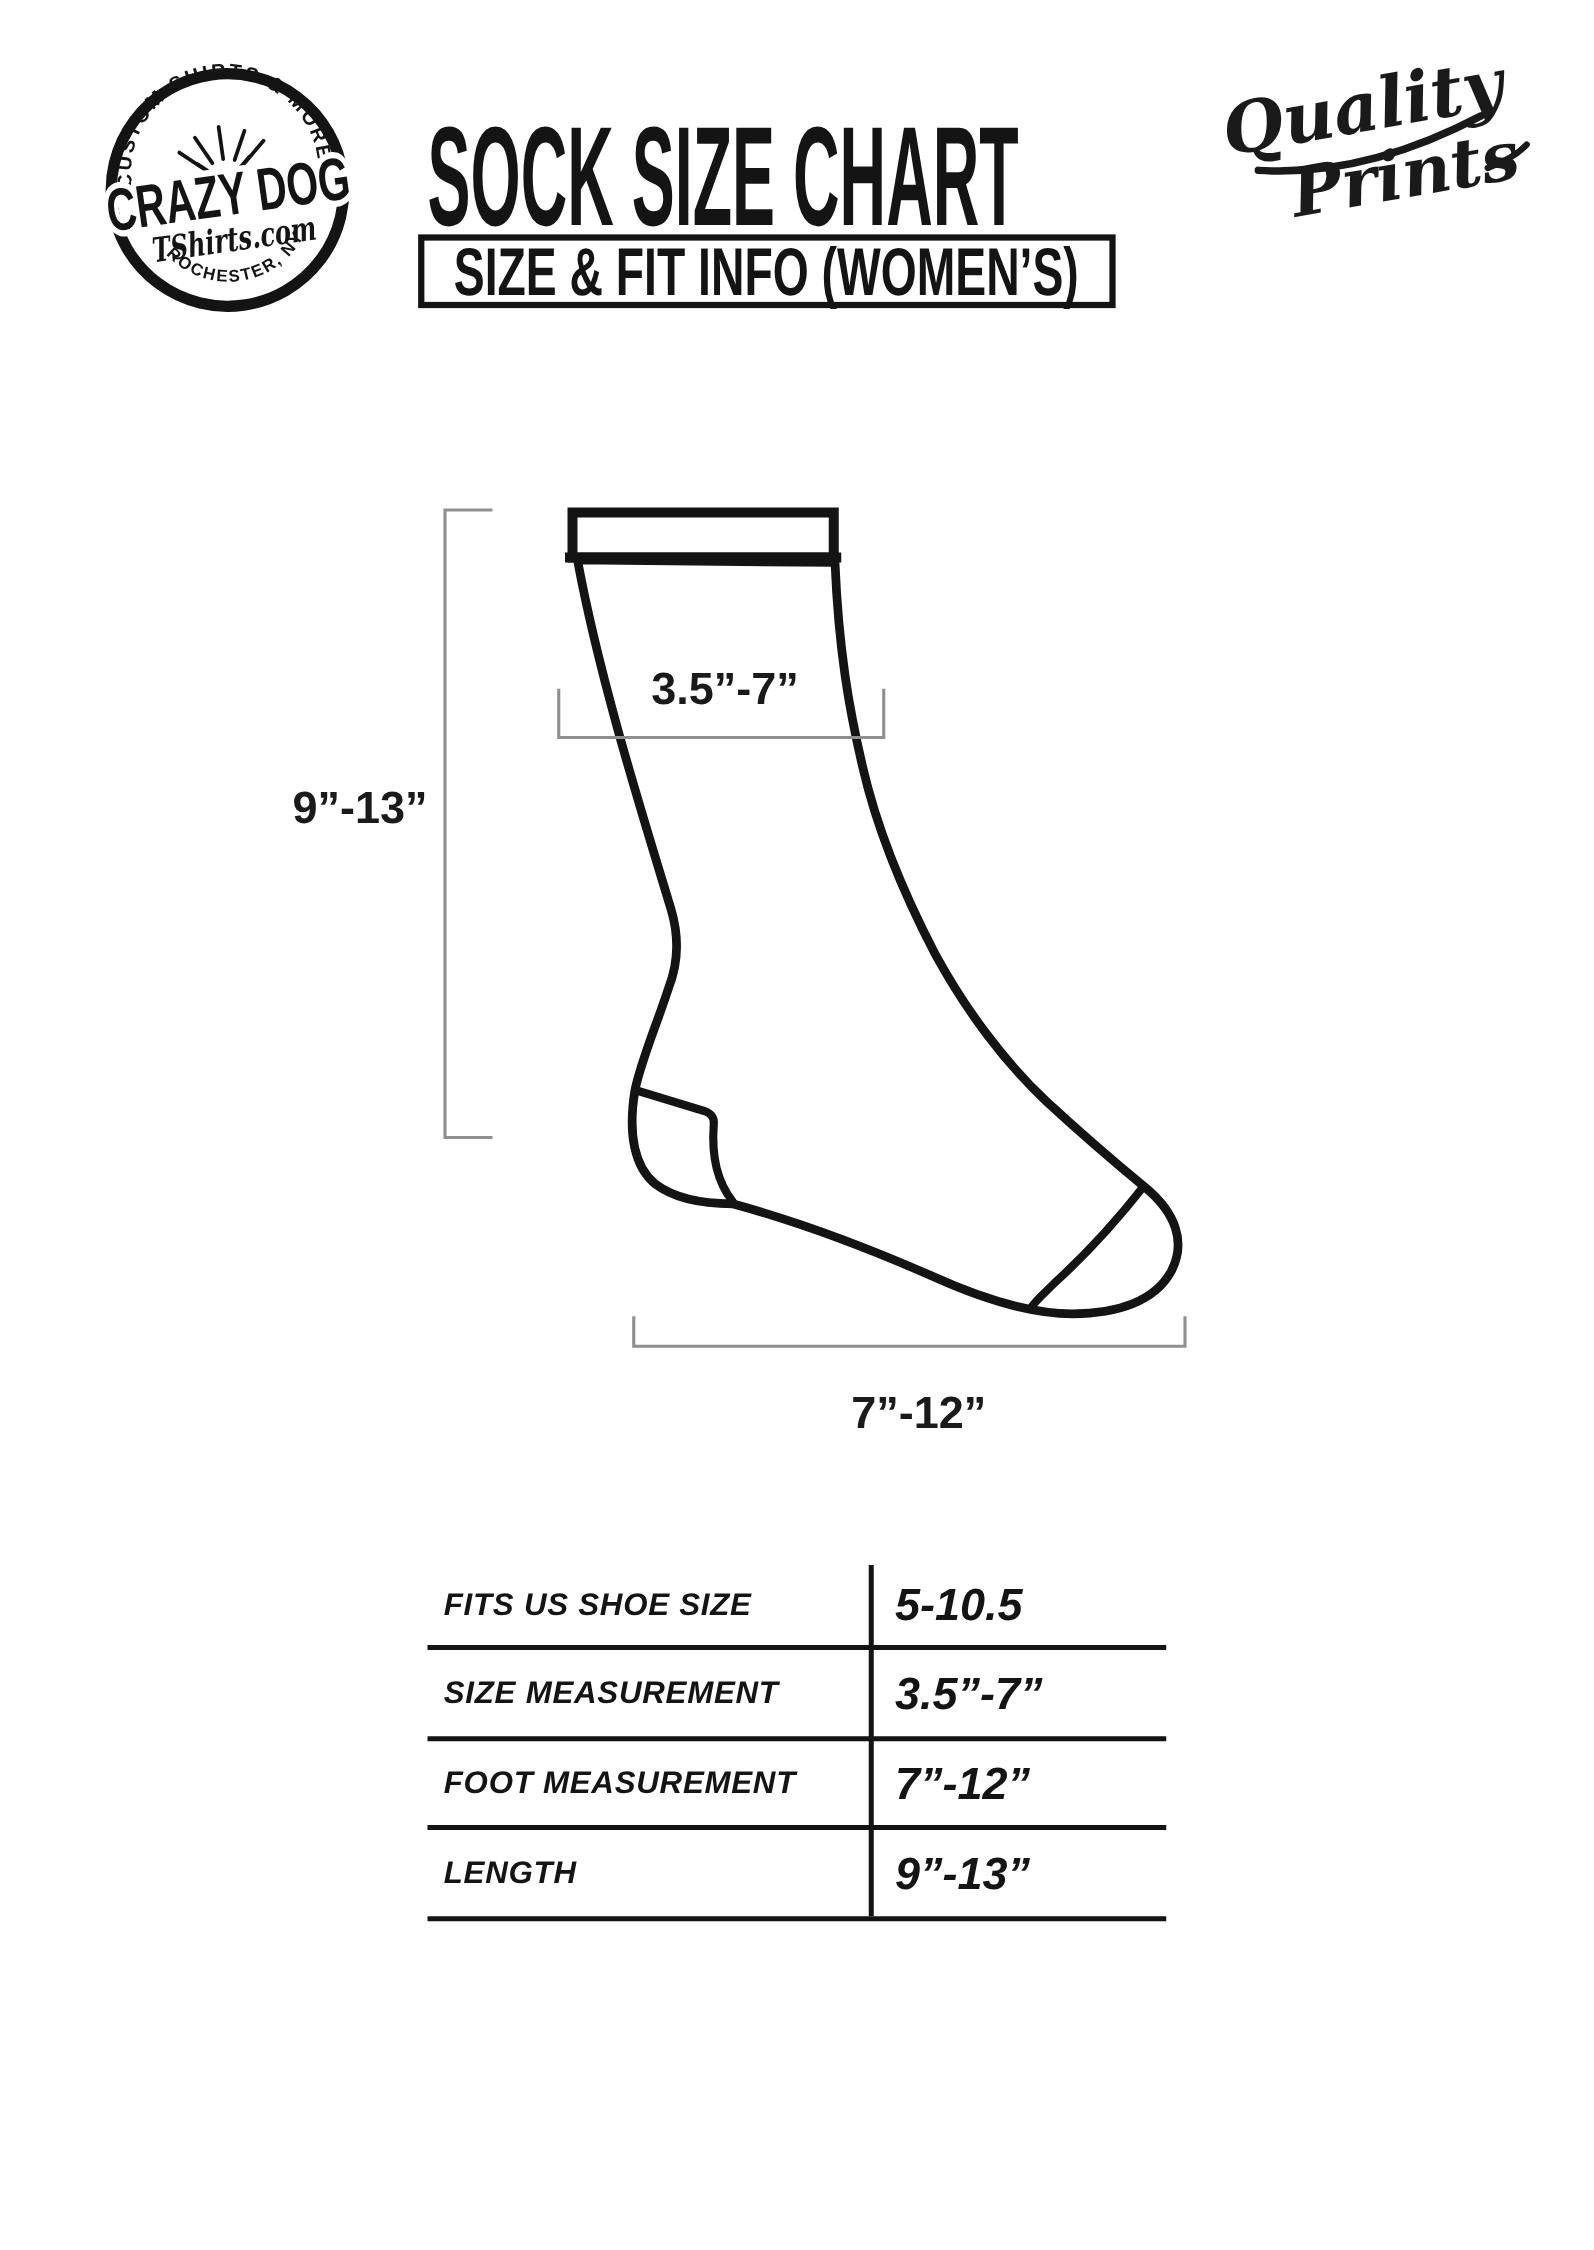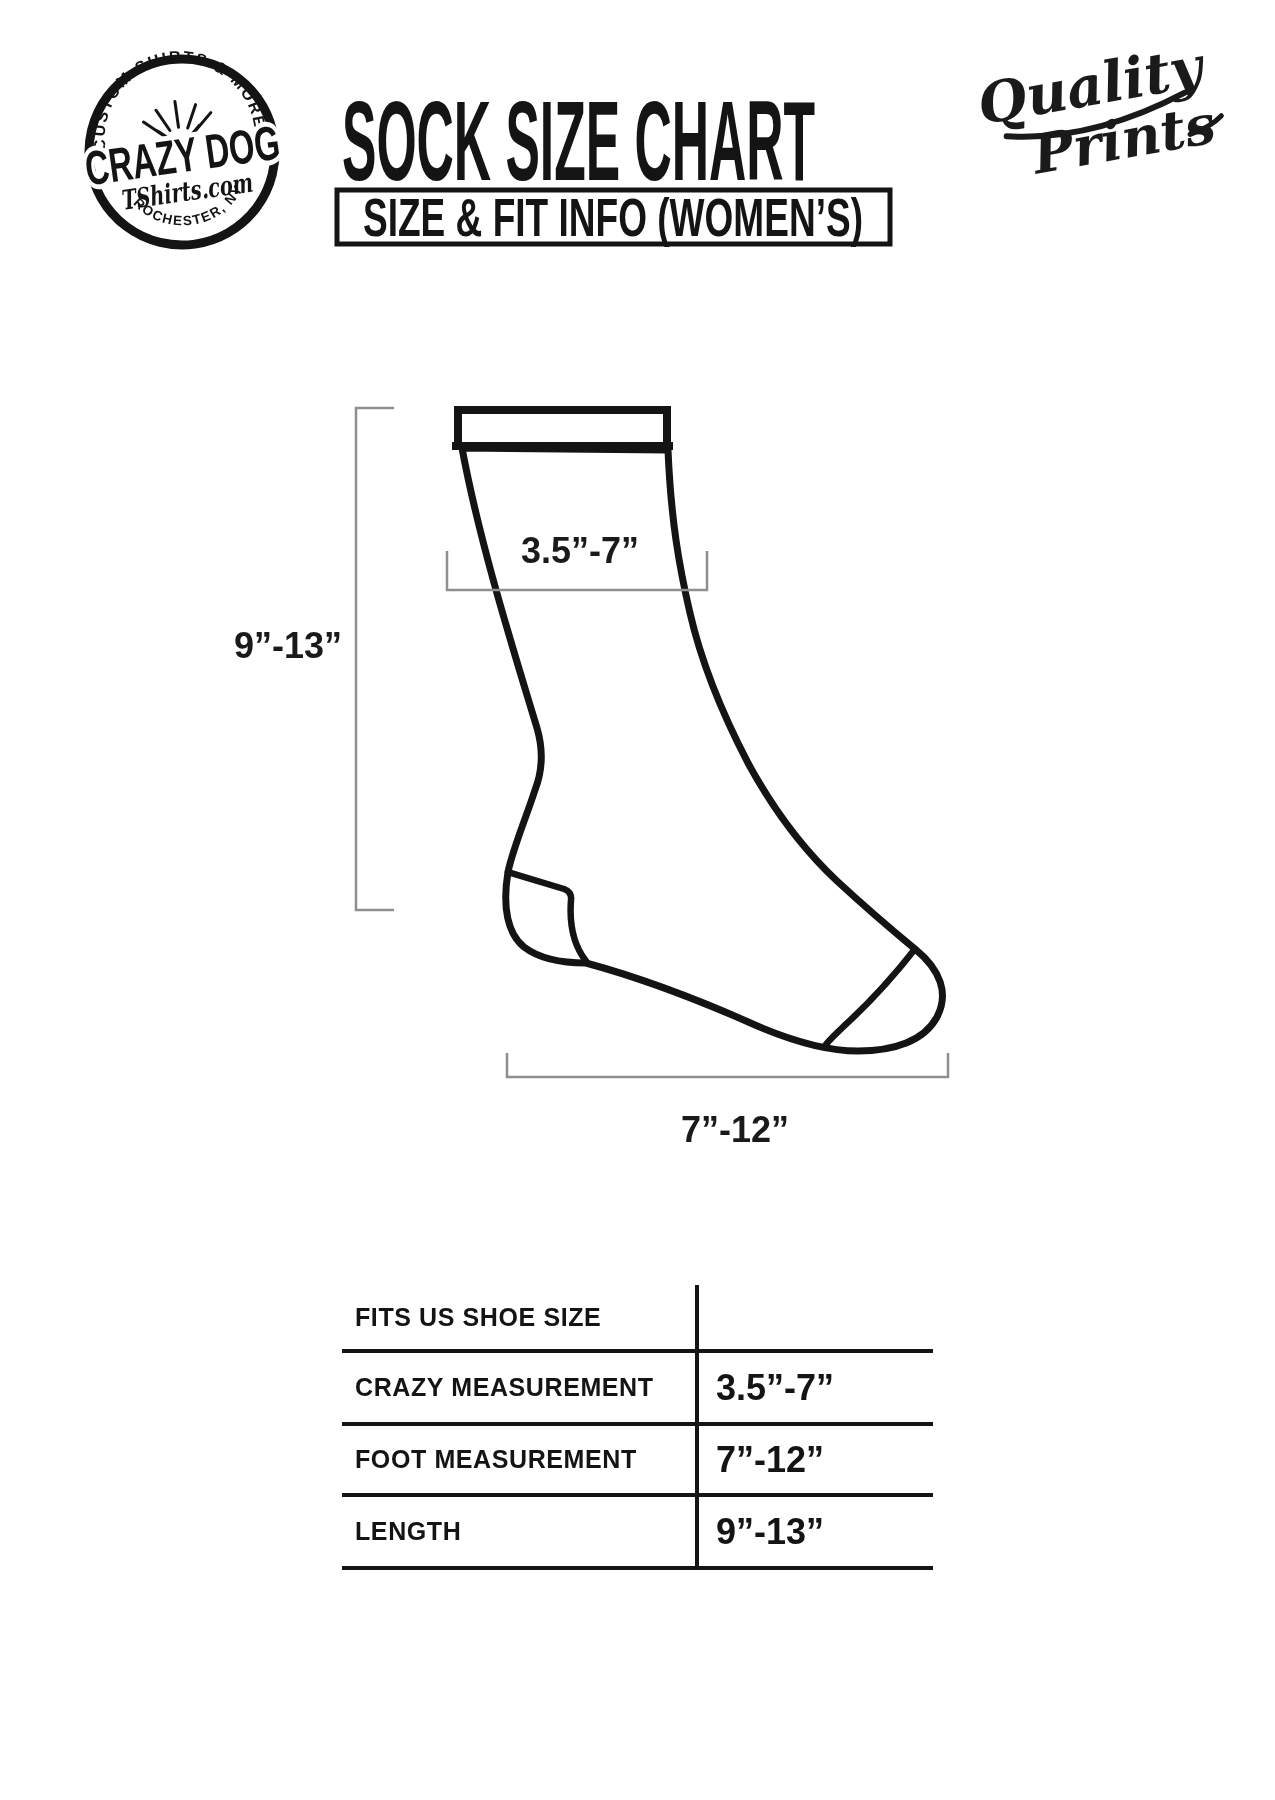--- a/index.html
+++ b/index.html
@@ -3,22 +3,22 @@
 <meta charset="utf-8">
 <style>
   html,body{margin:0;padding:0;background:#ffffff;}
   .page{position:relative;width:1275px;height:1800px;background:#ffffff;overflow:hidden;
         font-family:"Liberation Sans", sans-serif;color:#141414;}
   svg{position:absolute;overflow:visible;}
   .abs{position:absolute;}
   .measure-label{position:absolute;transform:translate(-50%,-50%);
         font-size:36px;font-weight:700;letter-spacing:0px;color:#1a1a1a;white-space:nowrap;}
   
-  .size-table{position:absolute;left:342px;top:1285px;width:591px;height:281px;
-        border-bottom:4px solid #141414;}
+  .size-table{position:absolute;left:342px;top:1252px;width:591px;height:281px;
+        border-bottom:4px solid #141414;font-style:italic;}
   .t-row{display:flex;align-items:center;box-sizing:border-box;}
   .t-row.bordered{border-top:4px solid #141414;}
   .r1{height:64px;} .r2{height:73px;} .r3{height:71px;align-items:center;} .r4{height:73px;justify-content:center;}
   .t-label{flex:0 0 357px;padding-left:13px;font-size:25px;font-weight:700;
         letter-spacing:0.6px;box-sizing:border-box;white-space:nowrap;}
   .t-value{flex:1;padding-left:17px;font-size:36px;font-weight:700;white-space:nowrap;}
   .t-divider{position:absolute;left:353px;top:0;bottom:0;width:4px;background:#141414;}
 </style>
 </head>
 <body>
@@ -96,23 +96,24 @@
     <path d="M 507,1053 L 507,1077 L 948,1077 L 948,1053" fill="none" stroke="#8f8f8f" stroke-width="2.5"></path>
   </svg>
 
   <div class="measure-label" style="left:288px;top:646px;">9”-13”</div>
   <div class="measure-label" style="left:580px;top:551px;">3.5”-7”</div>
   <div class="measure-label" style="left:735px;top:1130px;">7”-12”</div>
 
   <div class="size-table">
     <div class="t-row r1">
       <div class="t-label">FITS US SHOE SIZE</div>
+      <div class="t-value">5-10.5</div>
     </div>
     <div class="t-row r2 bordered">
-      <div class="t-label">CRAZY MEASUREMENT</div>
+      <div class="t-label">SIZE MEASUREMENT</div>
       <div class="t-value">3.5”-7”</div>
     </div>
     <div class="t-row r3 bordered">
       <div class="t-label">FOOT MEASUREMENT</div>
       <div class="t-value">7”-12”</div>
     </div>
     <div class="t-row r4 bordered">
       <div class="t-label">LENGTH</div>
       <div class="t-value">9”-13”</div>
     </div>

